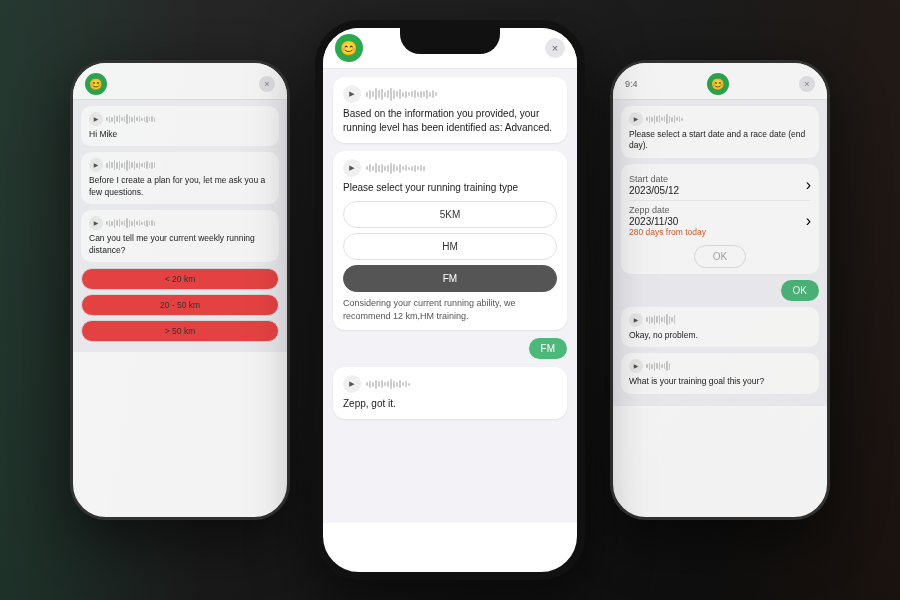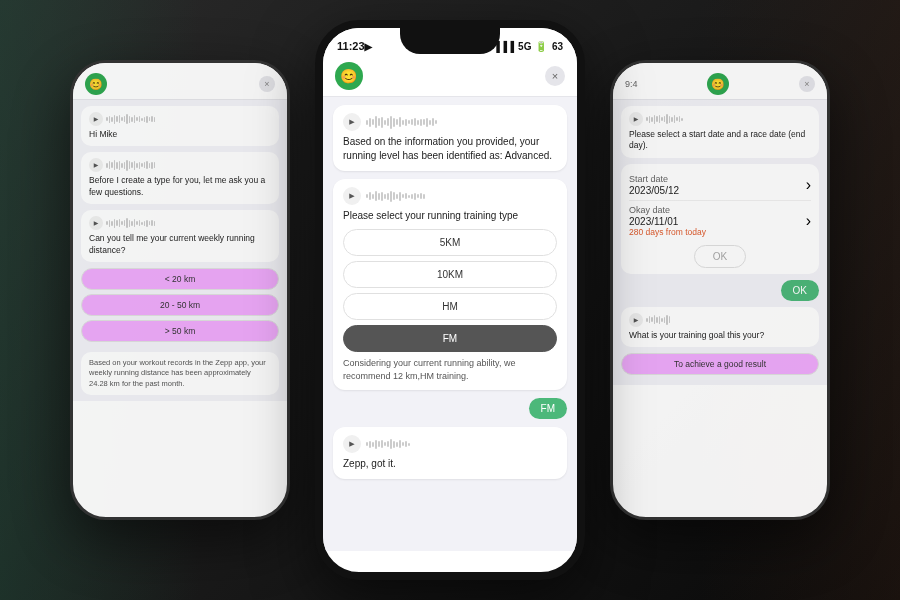--- a/index.html
+++ b/index.html
@@ -302,21 +302,21 @@
       font-size: 8.5px;
       color: #222;
       line-height: 1.35;
     }
     .small-choice {
       display: block;
       width: 100%;
       padding: 5px 8px;
       border: 1px solid #e0e0e0;
       border-radius: 16px;
-      background: #f0abfc;
+      background: #ef4444;
       font-size: 8.5px;
       color: #333;
       text-align: center;
       margin-bottom: 4px;
     }
     .small-audio {
       display: flex;
       align-items: center;
       gap: 3px;
       margin-bottom: 3px;
@@ -402,21 +402,21 @@
               <div class="small-wave-bar" style="height:5px"></div>
               <div class="small-wave-bar" style="height:7px"></div>
               <div class="small-wave-bar" style="height:4px"></div>
               <div class="small-wave-bar" style="height:6px"></div>
               <div class="small-wave-bar" style="height:8px"></div>
               <div class="small-wave-bar" style="height:5px"></div>
               <div class="small-wave-bar" style="height:7px"></div>
               <div class="small-wave-bar" style="height:6px"></div>
           </div>
         </div>
-        <span>Before I create a type for you, let me ask you a few questions.</span>
+        <span>Before I create a plan for you, let me ask you a few questions.</span>
       </div>
 
       <div class="small-msg">
         <div class="small-audio">
           <div class="small-play">▶</div>
           <div class="small-wave">
             <div class="small-wave-bar" style="height:4px"></div>
               <div class="small-wave-bar" style="height:7px"></div>
               <div class="small-wave-bar" style="height:5px"></div>
               <div class="small-wave-bar" style="height:9px"></div>
@@ -440,39 +440,27 @@
         </div>
         <span>Can you tell me your current weekly running distance?</span>
       </div>
 
       <div>
         <button class="small-choice">&lt; 20 km</button>
         <button class="small-choice">20 - 50 km</button>
         <button class="small-choice">&gt; 50 km</button>
       </div>
 
-      <div class="small-msg" style="font-size:7.5px;color:#555;">Based on your workout records in the Zepp app, your weekly running distance has been approximately 24.28 km for the past month.</div>
     </div>
   </div>
 
   <div class="phone phone-center">
 
     <div class="notch"></div>
 
-    <div class="status-bar" style="padding-top:12px;">
-      <span>11:23</span>
-      <span style="font-size:10px;">▶</span>
-      <div style="flex:1;"></div>
-      <div class="icons" style="display:flex;align-items:center;gap:4px;font-size:10px;">
-        <span>▐▐▐</span>
-        <span>5G</span>
-        <span>🔋</span>
-        <span>63</span>
-      </div>
-    </div>
 
     <div class="chat-header">
       <div class="avatar">😊</div>
       <div class="close-btn">×</div>
     </div>
     <div class="divider"></div>
 
     <div class="chat-body" style="height: calc(100% - 90px);">
 
       <div class="msg-bubble">
@@ -532,21 +520,20 @@
               <div class="wave-bar" style="height:4px"></div>
               <div class="wave-bar" style="height:6px"></div>
               <div class="wave-bar" style="height:5px"></div>
           </div>
         </div>
         <span>Please select your running training type</span>
 
         
         <div style="margin-top:6px;">
           <button class="choice-btn">5KM</button>
-          <button class="choice-btn">10KM</button>
           <button class="choice-btn">HM</button>
           <button class="choice-btn selected">FM</button>
         </div>
 
         <div style="font-size:9px;color:#555;margin-top:2px;">Considering your current running ability, we recommend 12 km,HM training.</div>
       </div>
 
       <div style="display:flex;justify-content:flex-end;">
         <div class="user-msg">FM</div>
       </div>
@@ -615,36 +602,56 @@
         <div style="display:flex;align-items:center;justify-content:space-between;padding:4px 0;border-bottom:1px solid #f0f0f0;">
           <div>
             <div class="date-label">Start date</div>
             <div class="date-value">2023/05/12</div>
           </div>
           <div class="chevron">›</div>
         </div>
 
         <div style="display:flex;align-items:center;justify-content:space-between;padding:4px 0;">
           <div>
-            <div class="date-label">Okay date</div>
-            <div class="date-value">2023/11/01</div>
+            <div class="date-label">Zepp date</div>
+            <div class="date-value">2023/11/30</div>
             <div class="date-sub">280 days from today</div>
           </div>
           <div class="chevron">›</div>
         </div>
 
         <div style="text-align:center;margin-top:4px;">
           <span class="ok-btn">OK</span>
         </div>
       </div>
 
       <div style="display:flex;justify-content:flex-end;">
         <div class="user-msg" style="background:#4cb87a;">OK</div>
       </div>
 
+      <div class="small-msg">
+        <div class="small-audio">
+          <div class="small-play">▶</div>
+          <div class="small-wave">
+            <div class="small-wave-bar" style="height:5px"></div>
+              <div class="small-wave-bar" style="height:8px"></div>
+              <div class="small-wave-bar" style="height:6px"></div>
+              <div class="small-wave-bar" style="height:10px"></div>
+              <div class="small-wave-bar" style="height:7px"></div>
+              <div class="small-wave-bar" style="height:9px"></div>
+              <div class="small-wave-bar" style="height:5px"></div>
+              <div class="small-wave-bar" style="height:7px"></div>
+              <div class="small-wave-bar" style="height:11px"></div>
+              <div class="small-wave-bar" style="height:8px"></div>
+              <div class="small-wave-bar" style="height:5px"></div>
+              <div class="small-wave-bar" style="height:9px"></div>
+          </div>
+        </div>
+        <span>Okay, no problem.</span>
+      </div>
 
       <div class="small-msg">
         <div class="small-audio">
           <div class="small-play">▶</div>
           <div class="small-wave">
             <div class="small-wave-bar" style="height:4px"></div>
               <div class="small-wave-bar" style="height:7px"></div>
               <div class="small-wave-bar" style="height:5px"></div>
               <div class="small-wave-bar" style="height:9px"></div>
               <div class="small-wave-bar" style="height:6px"></div>
@@ -652,18 +659,17 @@
               <div class="small-wave-bar" style="height:4px"></div>
               <div class="small-wave-bar" style="height:6px"></div>
               <div class="small-wave-bar" style="height:10px"></div>
               <div class="small-wave-bar" style="height:7px"></div>
           </div>
         </div>
         <span>What is your training goal this your?</span>
       </div>
 
       <div>
-        <button class="small-choice">To achieve a good result</button>
       </div>
     </div>
   </div>
 
 </div>
 
 </body></html>

